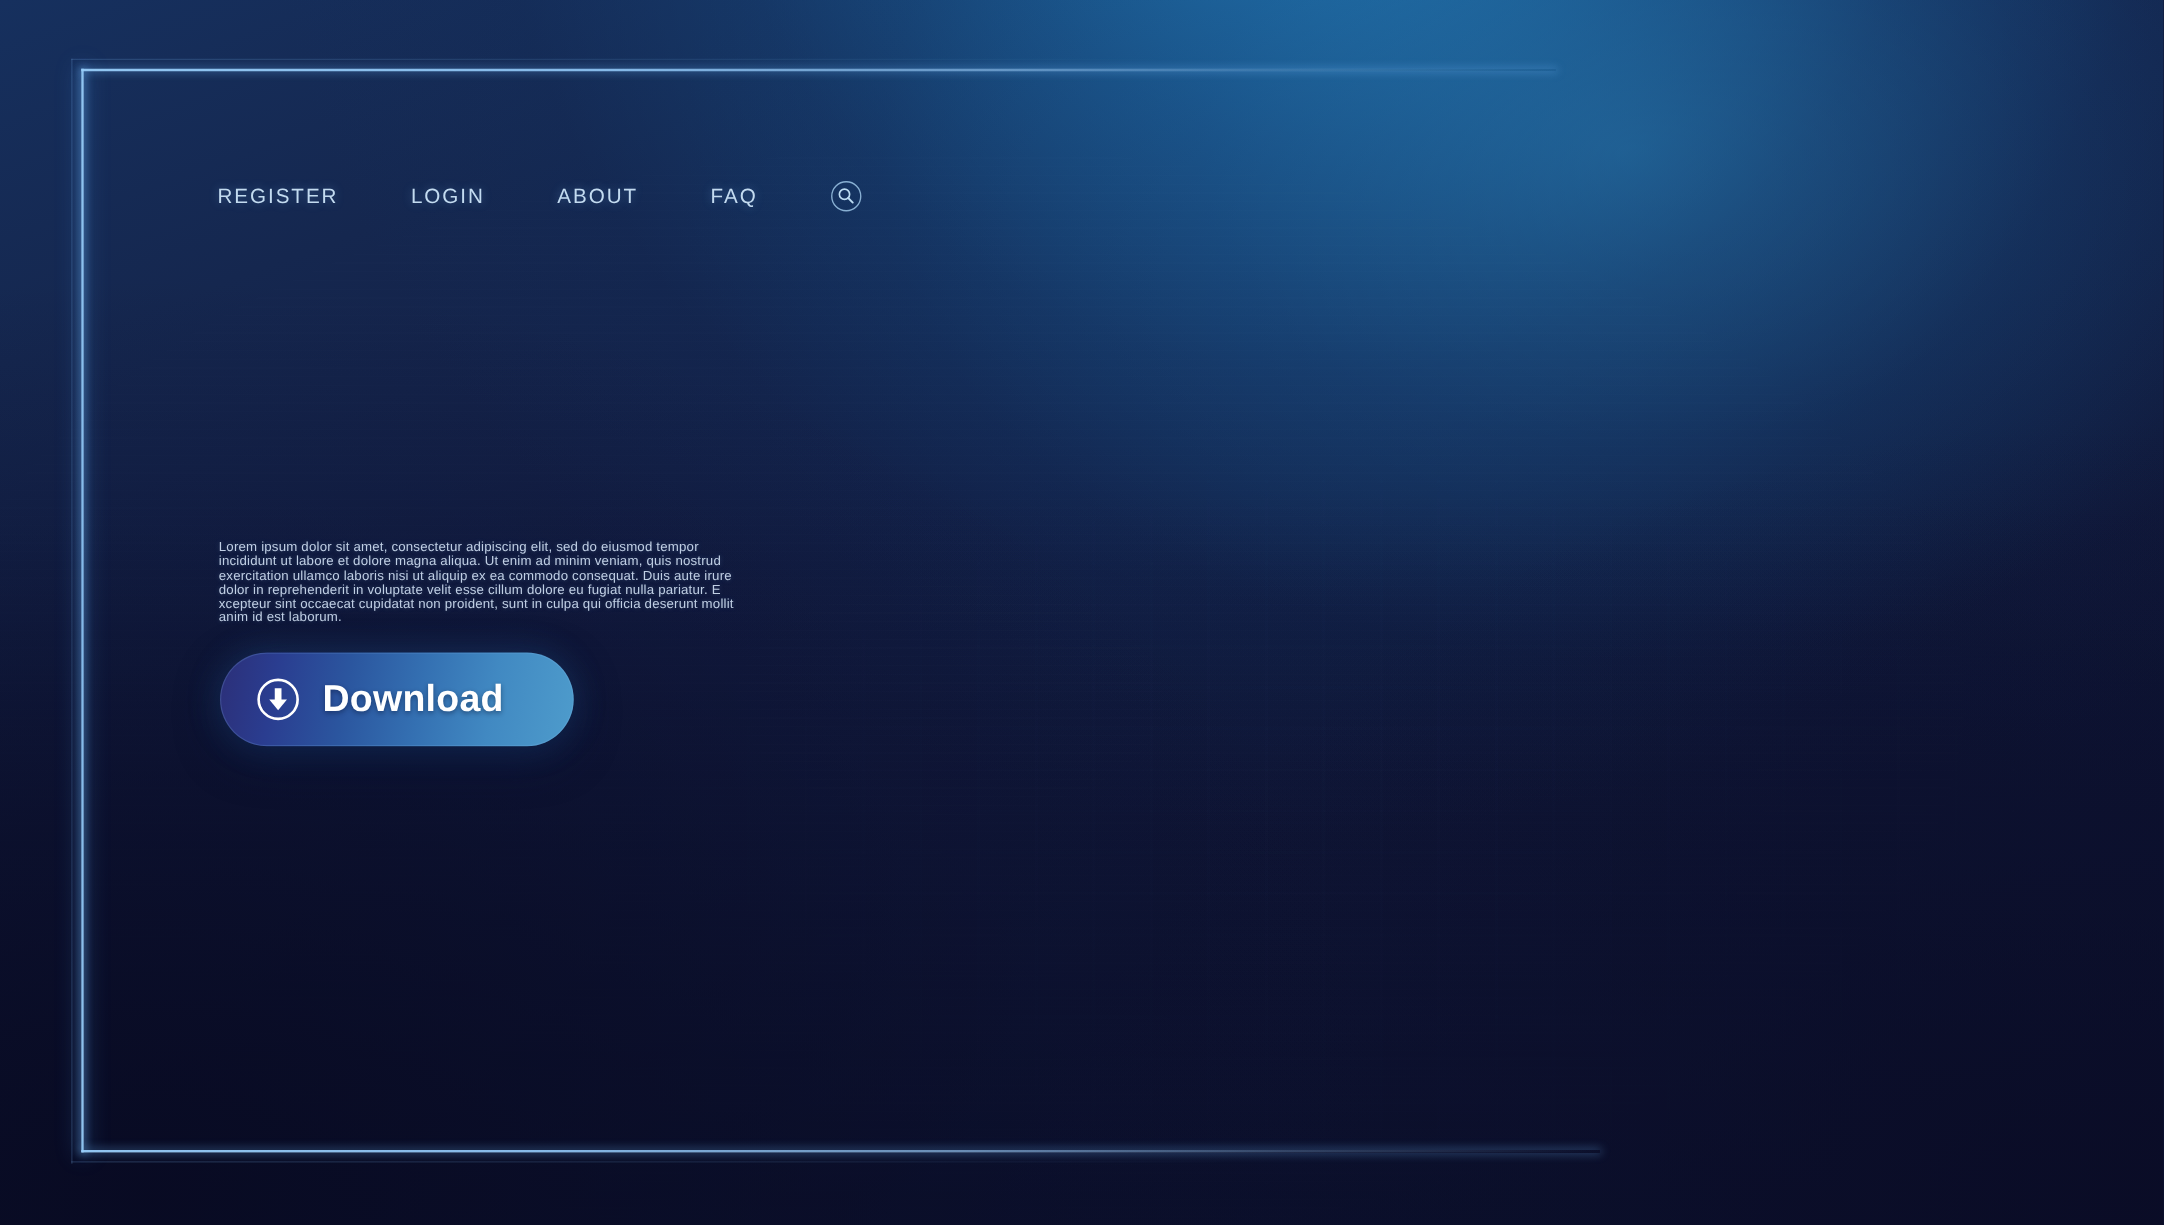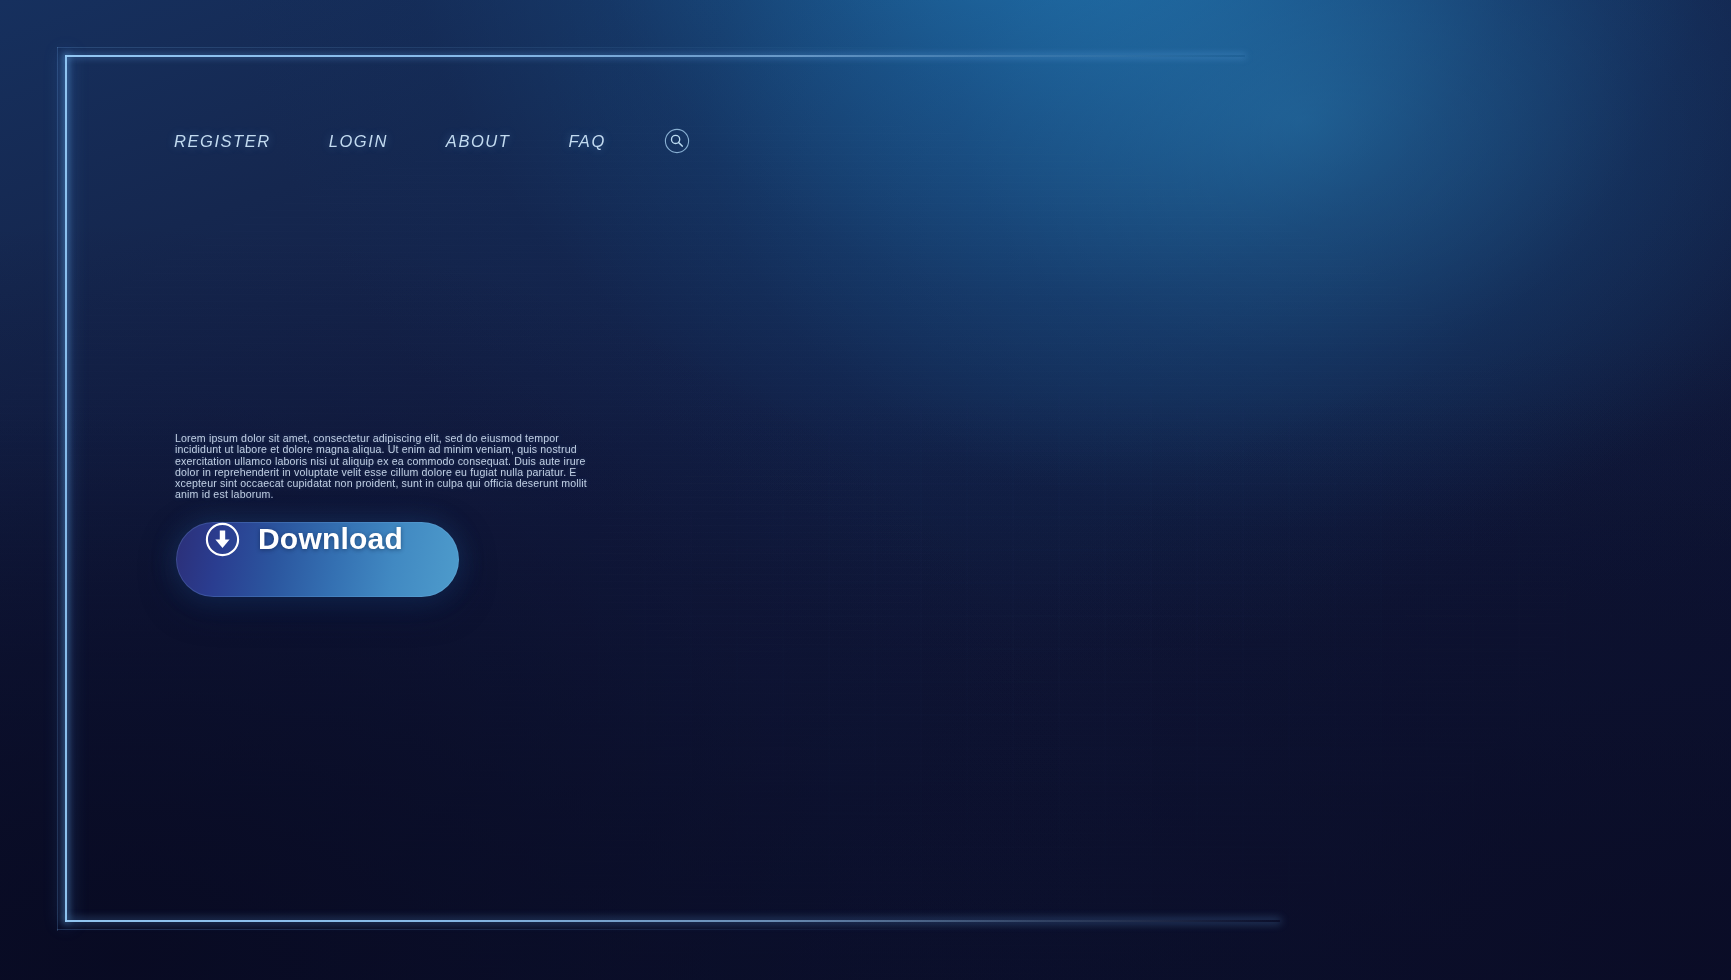--- a/index.html
+++ b/index.html
@@ -180,25 +180,24 @@
     background:linear-gradient(to right,
       rgba(120,175,235,0.22) 0%,
       rgba(120,175,235,0.12) 62%,
       rgba(120,175,235,0.00) 100%);
   }
 
   
   #main-nav {
     position:absolute;
     left:174px;
-    top:128px;
+    top:144px;
     display:flex;
     align-items:center;
     gap:0;
-    font-style:italic;
   }
   .nav-link {
     color:#c3dbf0;
     font-size:16.5px;
     letter-spacing:1.55px;
     font-weight:400;
     text-transform:uppercase;
     white-space:nowrap;
     cursor:pointer;
     text-shadow:0 0 8px rgba(120,185,245,0.35);
@@ -230,20 +229,21 @@
 
   
   #download-button {
     position:absolute;
     left:176px;
     top:522px;
     width:283px;
     height:75px;
     border-radius:38px;
     display:flex;
+    align-items:center;
     gap:18px;
     padding-left:29px;
     cursor:pointer;
     background:linear-gradient(100deg,
       #2c2f78 0%,
       #2a3d90 16%,
       #2b569f 36%,
       #3470b2 56%,
       #4189c2 76%,
       #4e9ccc 100%);

